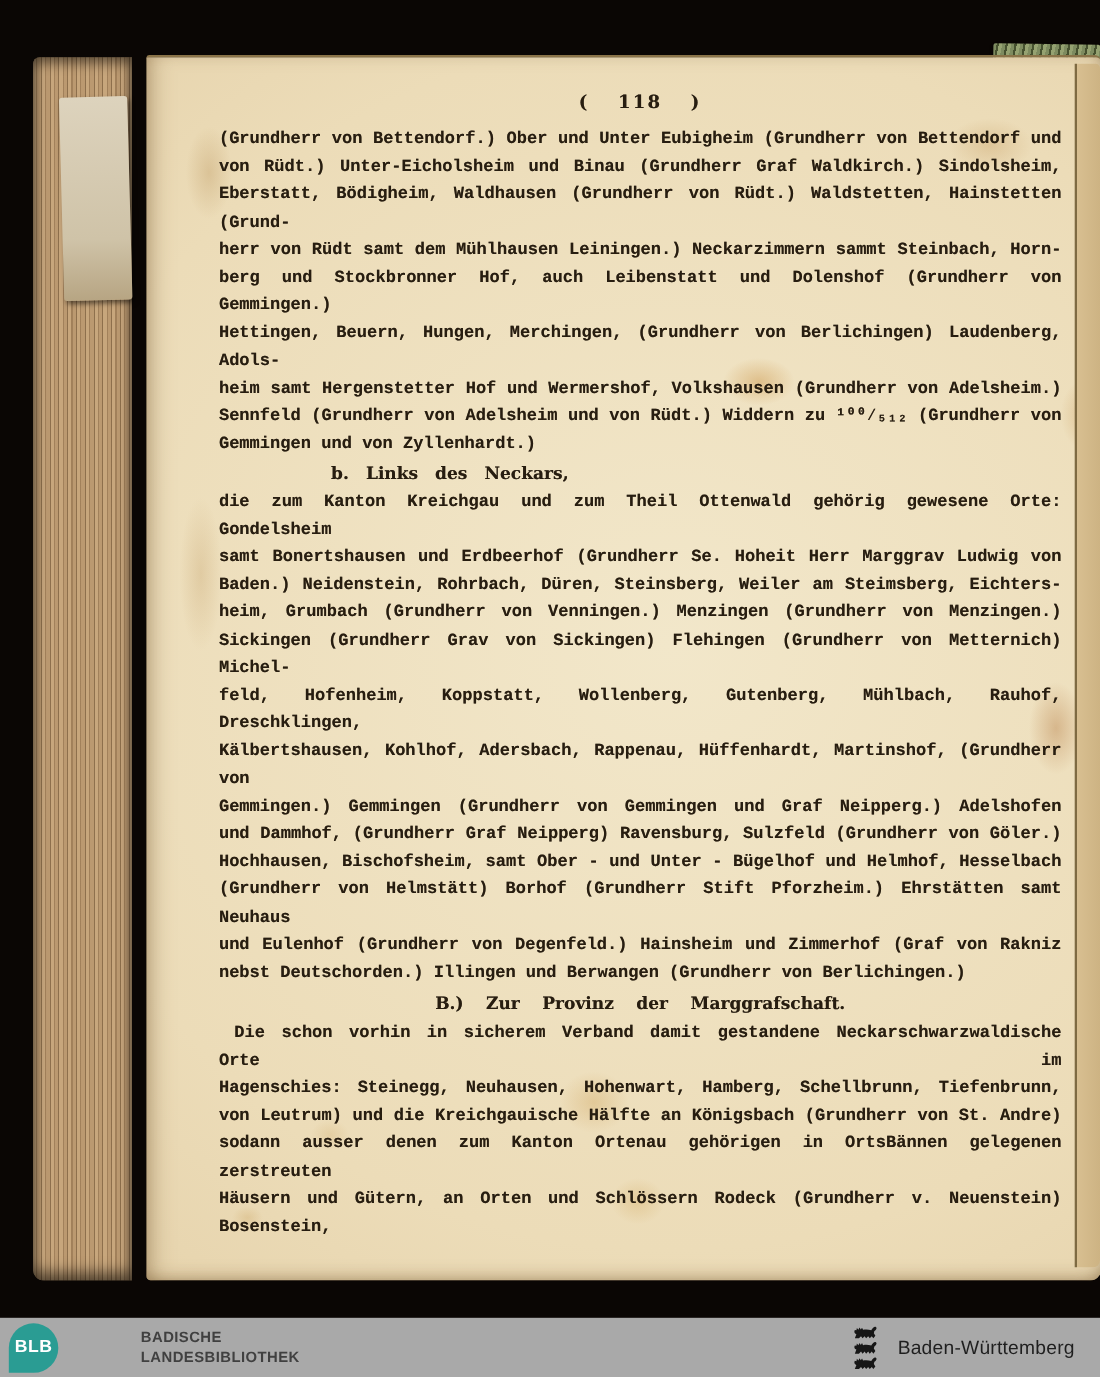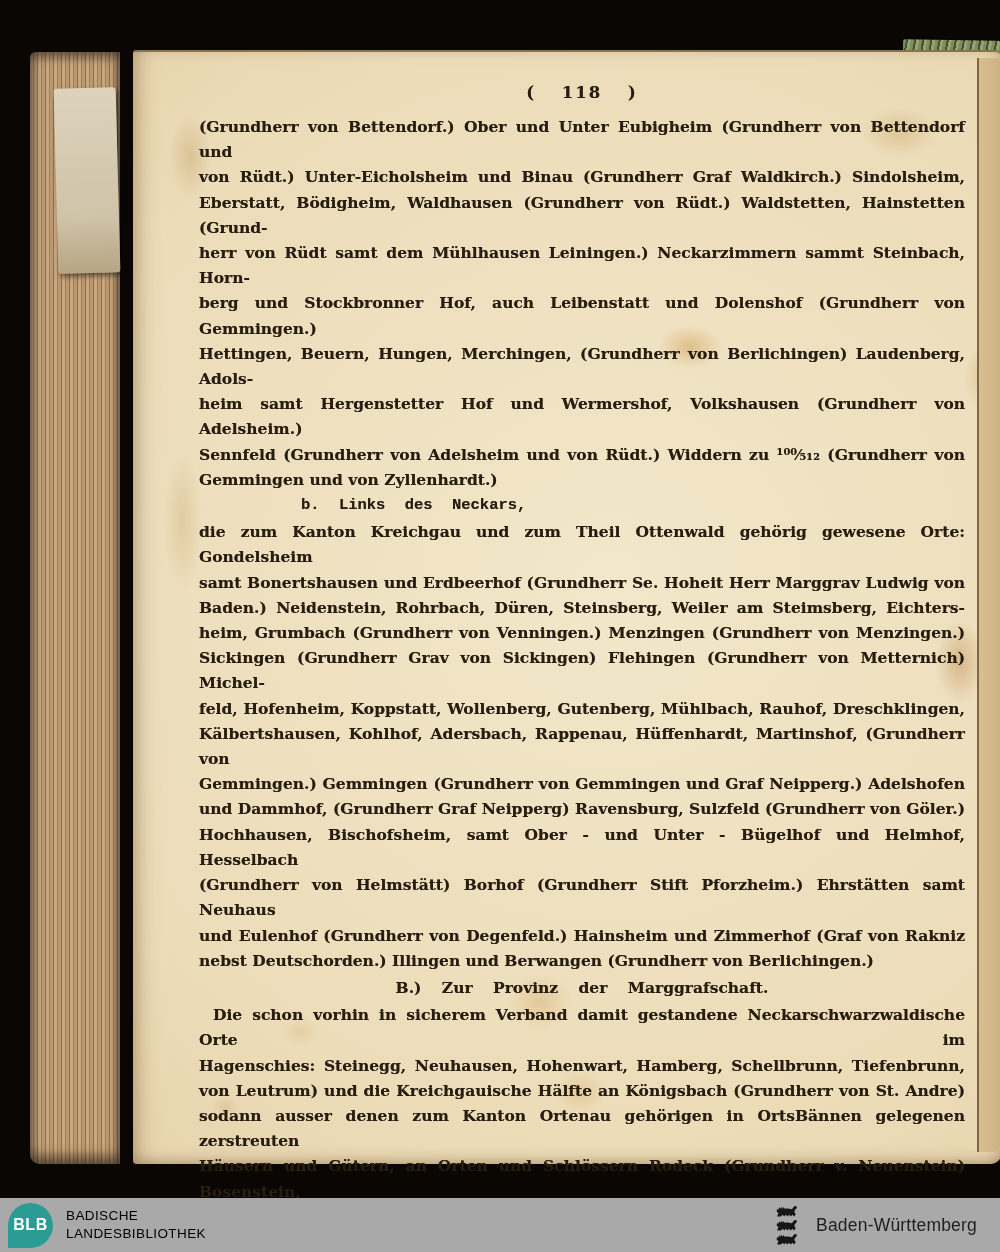--- a/index.html
+++ b/index.html
@@ -56,43 +56,44 @@
   
   .text-block{
     position:absolute;left:66px;top:28px;width:766px;
     color:#271d10;font-weight:700;font-size:15.5px;
     text-shadow:0 0 .5px rgba(39,29,16,.6);
   }
   .pagenum{
     text-align:center;line-height:26px;word-spacing:18px;
     letter-spacing:2px;font-size:16.5px;margin-bottom:8px;
   }
-  .line{line-height:25.2px;text-align:justify;text-align-last:justify;}
+  .line{line-height:25.2px;text-align:justify;text-align-last:justify;font-family:Liberation Mono, monospace;}
   .para .line:last-child{text-align-last:left;}
   .line.indent{text-indent:14px;}
-  .subhead-b{line-height:25.2px;margin:1px 0 1px 102px;word-spacing:10px;font-family:Liberation Mono, monospace;}
+  .subhead-b{line-height:25.2px;margin:1px 0 1px 102px;word-spacing:10px;}
   .subhead-B{line-height:25.2px;margin:2px 0;text-align:center;word-spacing:15px;}
 
   
   .footer{
     position:absolute;left:0;bottom:0;width:1000px;height:54px;
     background:var(--bar-gray,#a9a9a9);
     display:flex;align-items:center;
     font-family:"Liberation Sans", sans-serif;
+    gap:48px;
   }
   .blb-logo{
     width:45px;height:45px;margin-left:8px;flex:0 0 auto;
     background:var(--logo-teal,#2a9c93);
     border-radius:50% 50% 50% 0;
     display:flex;align-items:center;justify-content:center;
     cursor:pointer;
   }
   .blb-logo span{color:#fff;font-weight:700;font-size:16px;letter-spacing:.5px;}
   .lib-name{
-    margin-left:13px;color:#000000;font-weight:400;font-size:13.5px;
+    margin-left:27px;color:#404040;font-weight:700;font-size:13.5px;
     line-height:1.3;letter-spacing:.4px;
   }
   .bw-brand{
     margin-left:auto;margin-right:23px;display:flex;align-items:center;cursor:pointer;
   }
   .bw-arms{width:40px;height:42px;display:block;}
   .bw-name{margin-left:10px;color:#1f1f1f;font-size:17.5px;letter-spacing:.2px;}
 </style>
 </head>
 <body>

